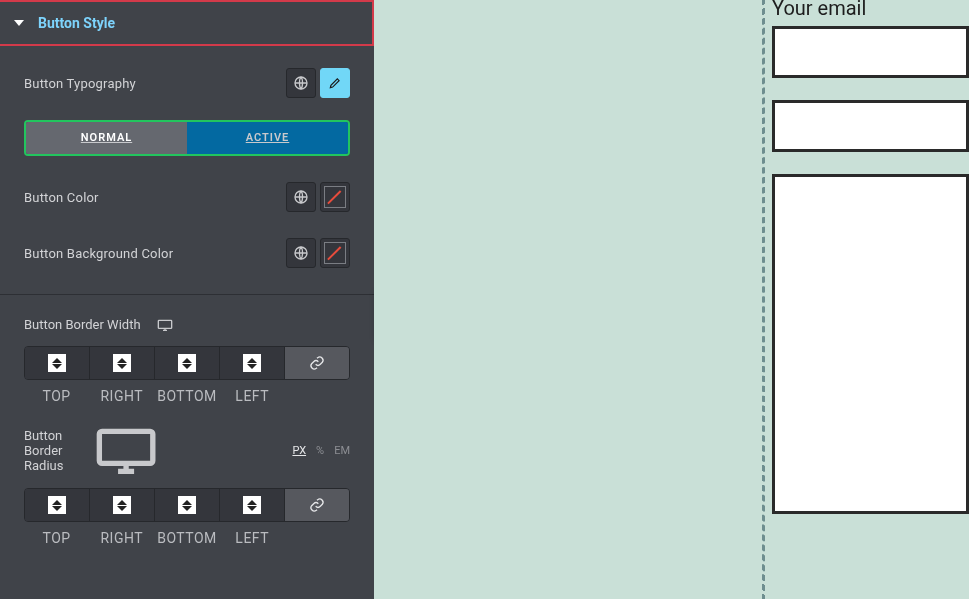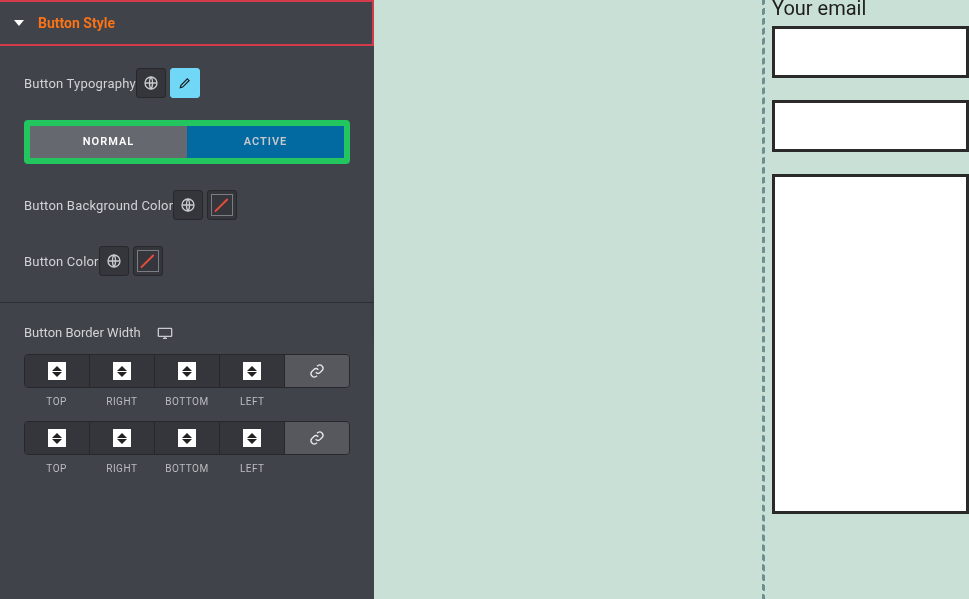--- a/index.html
+++ b/index.html
@@ -1,39 +1,39 @@
 <!DOCTYPE html>
 <html><head>
 <meta charset="utf-8">
 <style>
   * { box-sizing: border-box; margin: 0; padding: 0; font-family: -apple-system, BlinkMacSystemFont, "Segoe UI", Roboto, Arial, sans-serif; }
   body { width: 969px; height: 599px; overflow: hidden; background: #c9e0d7; position: relative; }
 
   .panel { position: absolute; left: 0; top: 0; width: 374px; height: 599px; background: #404349; color: #c8c9cc; }
   .section-header {
     height: 46px; line-height: 46px; padding: 0 16px 0 14px;
-    background: #404349; color: #f97316; font-weight: 700; font-size: 14px;
+    background: #404349; color: #7dd3fc; font-weight: 700; font-size: 14px;
     border: 2px solid #d33a4a; border-left: none;
     display: flex; align-items: center; gap: 14px;
   }
   .section-header .caret { width:0; height:0; border-left:5px solid transparent; border-right:5px solid transparent; border-top:6px solid #fff; }
   .controls { padding: 22px 24px 0 24px; }
-  .row { display:flex; align-items:center; font-size:13px; color:#d2d3d6; }
+  .row { display:flex; align-items:center; justify-content:space-between; font-size:13px; color:#d2d3d6; }
   .row .lbl { letter-spacing: .2px; }
 
   .btn-grp { display:flex; gap:4px; }
   .sq-btn {
     width:30px; height:30px; border:1px solid #26282c; background:#34363c;
     display:flex; align-items:center; justify-content:center; border-radius:3px; cursor:pointer;
   }
   .sq-btn.blue { background:#71d7f7; border-color:#71d7f7; }
   .sq-btn svg { stroke:#c8c9cc; }
   .sq-btn.blue svg { stroke:#1a1a1a; }
 
-  .tabs { display:flex; margin-top:22px; border-radius:4px; overflow:hidden; border:6px solid #22c55e; }
+  .tabs { display:flex; margin-top:22px; border-radius:4px; overflow:hidden; border:2px solid #22c55e;text-decoration:underline; }
   .tab { flex:1; height:32px; line-height:32px; text-align:center; font-size:11px; letter-spacing:1px; font-weight:600; color:#c8c9cc; background:#0369a1; cursor:pointer;}
   .tab.sel { background:#65686f; color:#fff; }
 
   .color-row { margin-top: 26px; }
 
   .none-swatch {
     width:22px; height:22px; border:1px solid #7a7d83; background:#34363c; position:relative;
   }
   .none-swatch::after { content:""; position:absolute; left:1px; right:1px; top:50%; height:2px; background:#e74c3c; transform: rotate(-45deg) translateY(-1px); transform-origin:center;}
 
@@ -45,21 +45,21 @@
   .dim-inputs { display:flex; margin-top:14px; border:1px solid #26282c; border-radius:4px; overflow:hidden; width: 326px;}
   .dim-cell { flex:1; height:32px; background:#34363c; border-right:1px solid #26282c; display:flex; align-items:center; justify-content:center;}
   .dim-cell:last-of-type { border-right:none; }
   .num-spin { width:18px; height:18px; background:#fff; display:flex; flex-direction:column; align-items:center; justify-content:center; gap:1px;}
   .num-spin .up, .num-spin .dn { width:0; height:0; border-left:5px solid transparent; border-right:5px solid transparent;}
   .num-spin .up { border-bottom:5px solid #222;}
   .num-spin .dn { border-top:5px solid #222;}
   .link-cell { flex:1; height:32px; background:#56585e; display:flex; align-items:center; justify-content:center; cursor:pointer;}
 
   .dim-labels { display:flex; width:326px; margin-top:8px; }
-  .dim-labels span { flex:1; text-align:center; font-size:10px; letter-spacing:.5px; color:#babcc0;}
+  .dim-labels span { flex:1; text-align:center; font-size:14px; letter-spacing:.5px; color:#babcc0;}
   .dim-labels .spacer { flex:1; }
 
   .radius-head { display:flex; align-items:center; justify-content:space-between; margin-top:22px;}
   .radius-head .left { display:flex; align-items:center; gap:12px; font-size:13px; color:#d2d3d6;}
   .unit-grp { display:flex; gap:10px; font-size:11px; color:#8c8e93;}
   .unit-grp .sel { color:#e5e6e8; text-decoration: underline;}
 
   .collapse-tab {
     position:absolute; left:374px; top:290px; width:22px; height:48px; background:#33353a;
     display:flex; align-items:center; justify-content:center; cursor:pointer; border-radius:0 3px 3px 0;
@@ -107,36 +107,36 @@
         </div>
       </div>
     </div>
 
     <div class="tabs">
       <div class="tab sel">NORMAL</div>
       <div class="tab">ACTIVE</div>
     </div>
 
     <div class="row color-row">
-      <span class="lbl">Button Background Color</span>
+      <span class="lbl">Button Color</span>
       <div class="btn-grp">
         <div class="sq-btn">
           <svg class="globe" viewBox="0 0 24 24" fill="none" stroke-width="2">
               <circle cx="12" cy="12" r="9"></circle>
               <path d="M3 12h18M12 3c3 3 3 15 0 18M12 3c-3 3-3 15 0 18"></path>
             </svg>
         </div>
         <div class="sq-btn">
           <div class="none-swatch"></div>
         </div>
       </div>
     </div>
 
     <div class="row color-row">
-      <span class="lbl">Button Color</span>
+      <span class="lbl">Button Background Color</span>
       <div class="btn-grp">
         <div class="sq-btn">
           <svg class="globe" viewBox="0 0 24 24" fill="none" stroke-width="2">
               <circle cx="12" cy="12" r="9"></circle>
               <path d="M3 12h18M12 3c3 3 3 15 0 18M12 3c-3 3-3 15 0 18"></path>
             </svg>
         </div>
         <div class="sq-btn">
           <div class="none-swatch"></div>
         </div>
@@ -186,20 +186,34 @@
       </div>
     </div>
     <div class="dim-labels">
       <span>TOP</span>
       <span>RIGHT</span>
       <span>BOTTOM</span>
       <span>LEFT</span>
       <span class="spacer"></span>
     </div>
 
+    <div class="radius-head">
+      <div class="left">
+        <span>Button Border Radius</span>
+        <svg class="dev-icon" viewBox="0 0 24 18" fill="none" stroke="#c8c9cc" stroke-width="2">
+            <rect x="2" y="2" width="20" height="12" rx="1"></rect>
+            <path d="M9 17h6M12 14v3"></path>
+          </svg>
+      </div>
+      <div class="unit-grp">
+        <span class="sel">PX</span>
+        <span>%</span>
+        <span>EM</span>
+      </div>
+    </div>
     <div class="dim-inputs">
       <div class="dim-cell">
           <div class="num-spin">
             <span class="up"></span>
             <span class="dn"></span>
           </div>
         </div>
       <div class="dim-cell">
           <div class="num-spin">
             <span class="up"></span>

